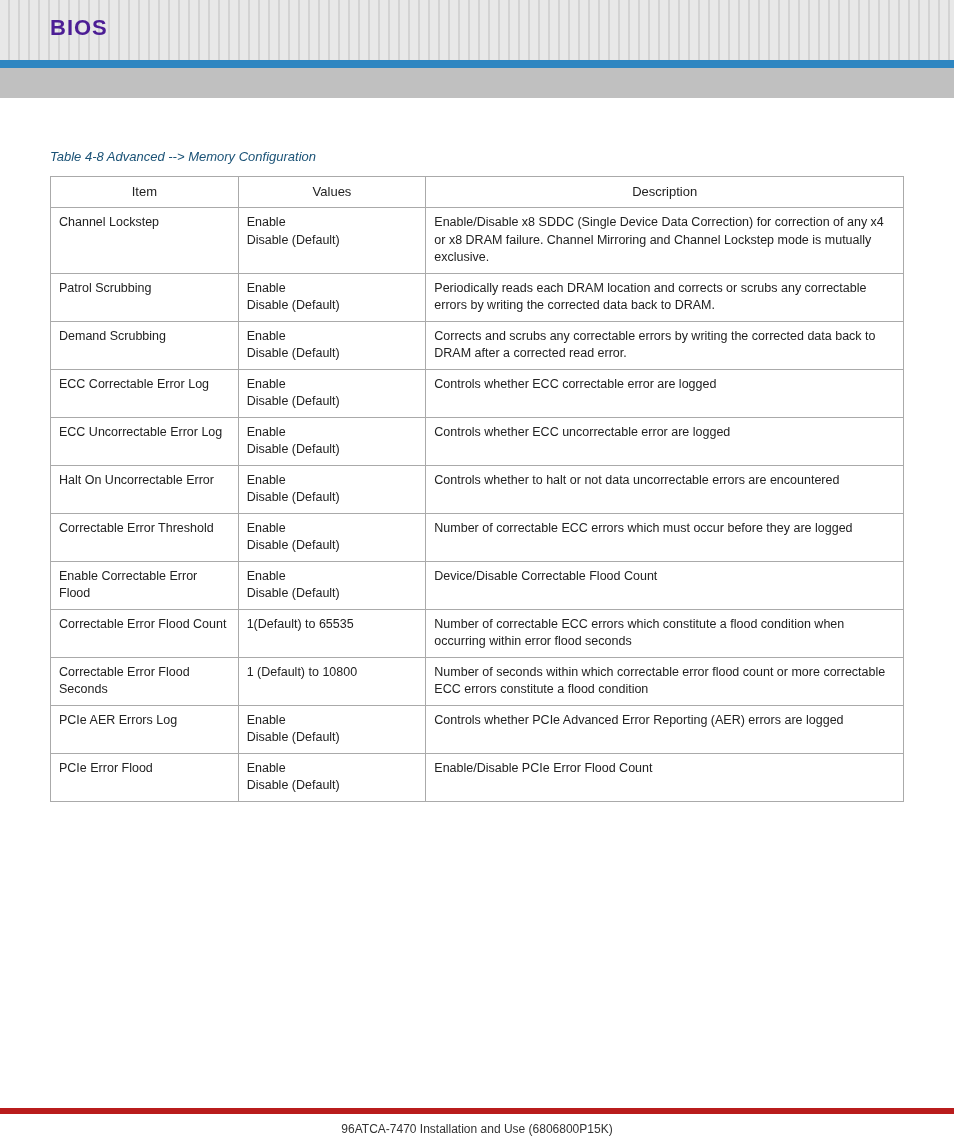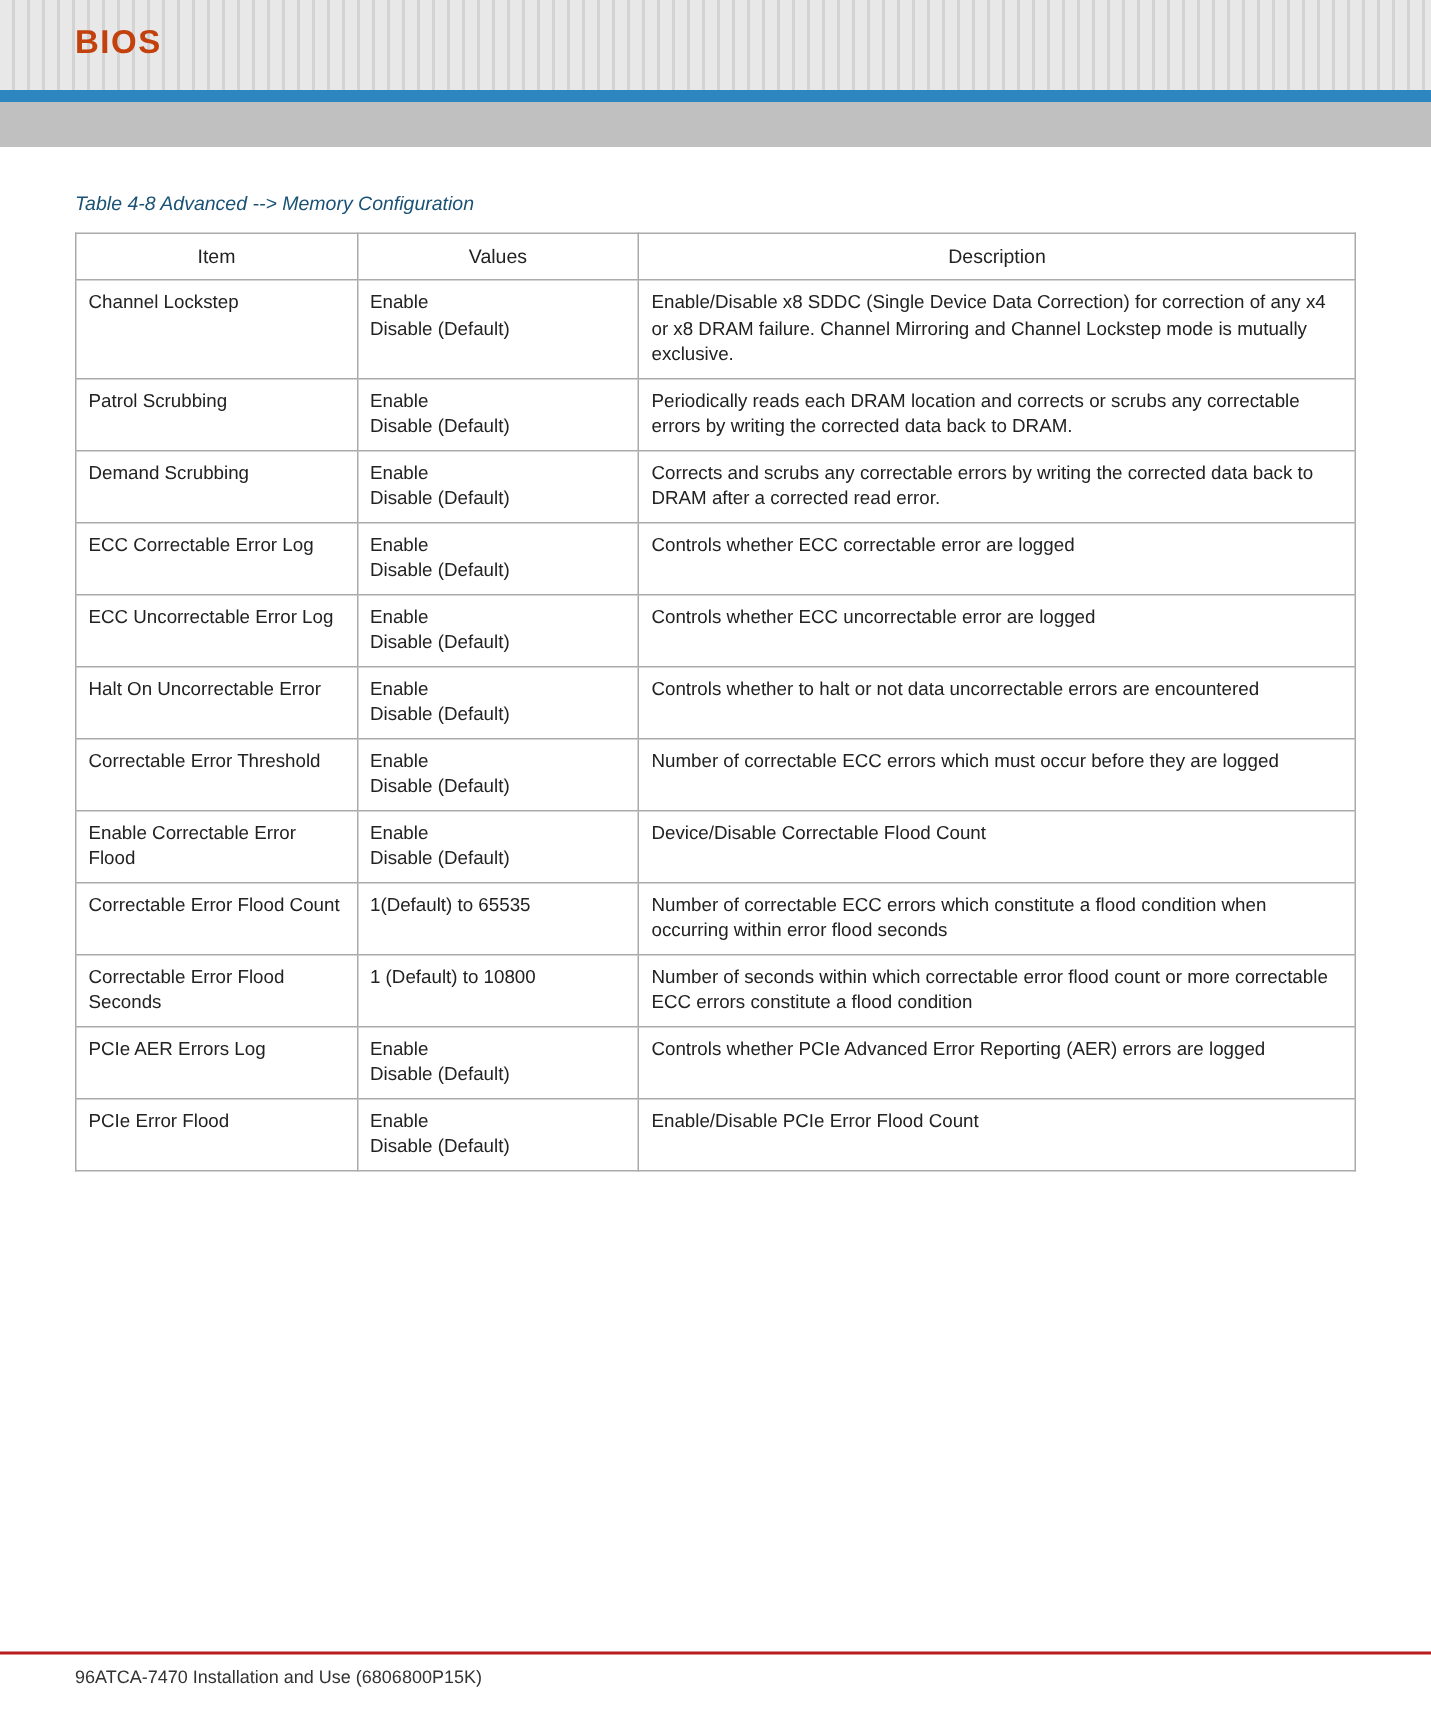--- a/index.html
+++ b/index.html
@@ -28,35 +28,36 @@
         rgba(180,180,180,0.4) 8px,
         rgba(180,180,180,0.4) 10px
       );
     }
     .header-bios {
       position: absolute;
       top: 15px;
       left: 50px;
       font-size: 22px;
       font-weight: bold;
-      color: #c2410c;
+      color: #4c1d95;
       letter-spacing: 1px;
     }
     .header-blue-bar {
       background: #2e86c1;
       height: 8px;
     }
     .header-gray-bar {
       background: #c0c0c0;
       height: 30px;
     }
 
     
     .main-content {
       padding: 30px 50px 40px 50px;
+      margin-top: 21px;
     }
 
     .table-caption {
       font-size: 13px;
       color: #1a5276;
       font-style: italic;
       margin-bottom: 12px;
     }
 
     
@@ -83,27 +84,27 @@
     .config-table tbody tr:nth-child(even) {
       background: #fff;
     }
     .col-item { width: 22%; }
     .col-values { width: 22%; }
     .col-desc { width: 56%; }
 
     
     .footer {
       position: absolute;
-      bottom: 12px;
+      bottom: 1px;
       left: 0;
       right: 0;
-      border-top: 2px solid #b91c1c;
+      border-top: 6px solid #b91c1c;
       padding: 8px 50px;
       display: flex;
-      justify-content: flex-start;
+      justify-content: center;
       font-size: 12px;
       color: #333;
     }
     .page-wrapper {
       position: relative;
       min-height: 1145px;
     }
   </style>
 </head>
 <body>

